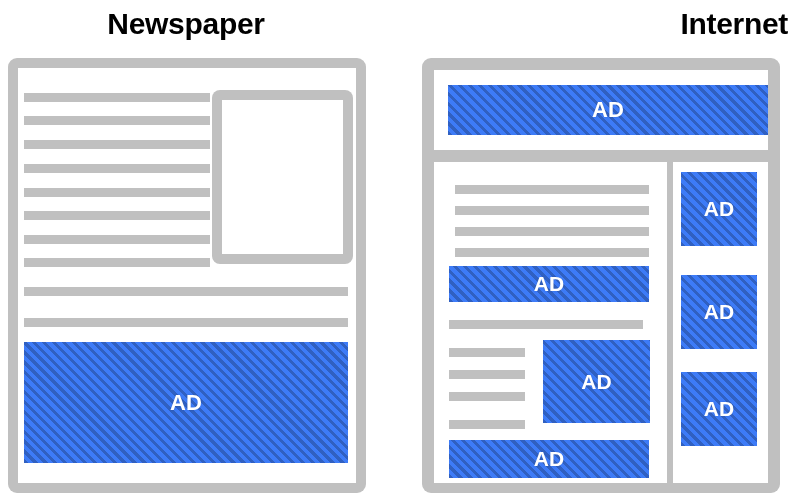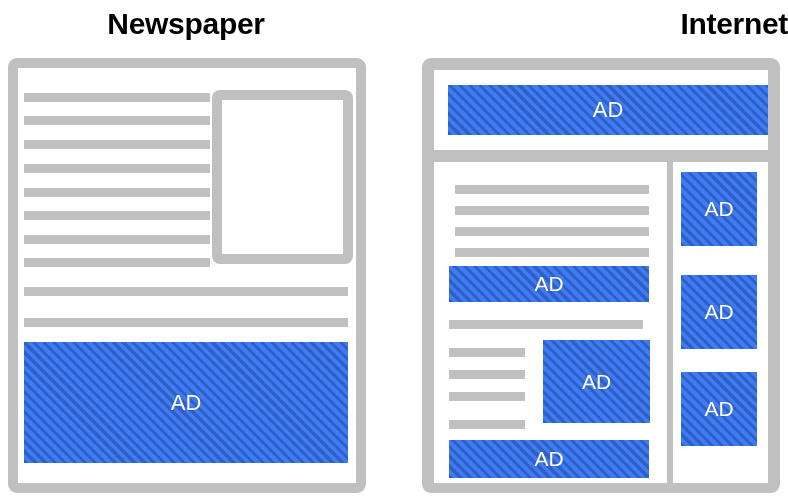--- a/index.html
+++ b/index.html
@@ -82,21 +82,21 @@
     position: absolute;
     background-color: #3d7bf7;
     background-image: repeating-linear-gradient(
       45deg,
       rgba(0,0,0,0.22) 0px,
       rgba(0,0,0,0.22) 3px,
       rgba(0,0,0,0) 3px,
       rgba(0,0,0,0) 7px
     );
     color: #ffffff;
-    font-weight: normal;
+    font-weight: bold;
     font-size: 22px;
     display: flex;
     align-items: center;
     justify-content: center;
     box-sizing: border-box;
     text-shadow: 0 0 2px rgba(0,0,0,0.15);
   }
   .ad span { pointer-events: none; }
 
   

